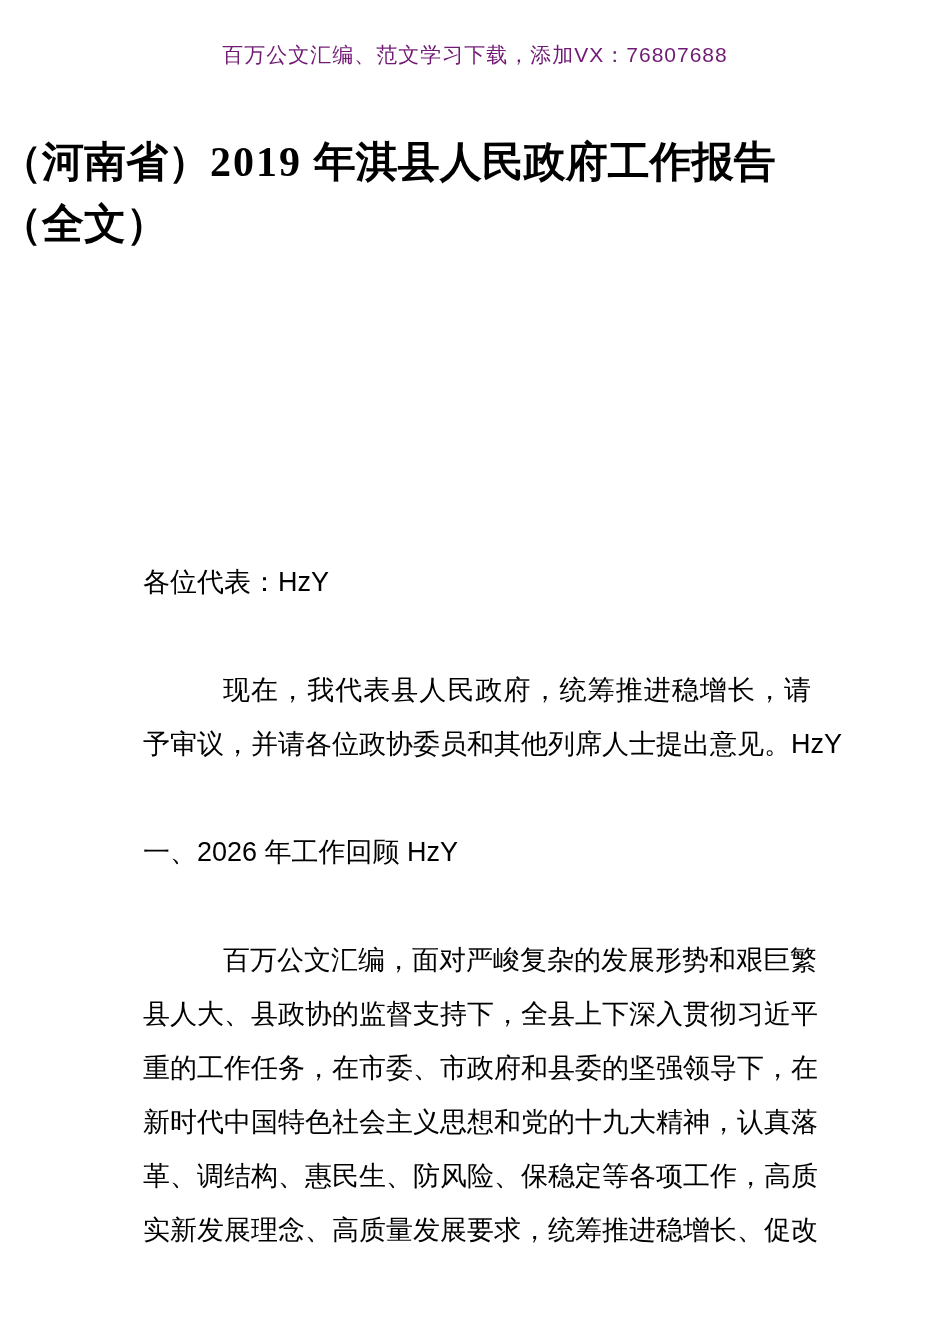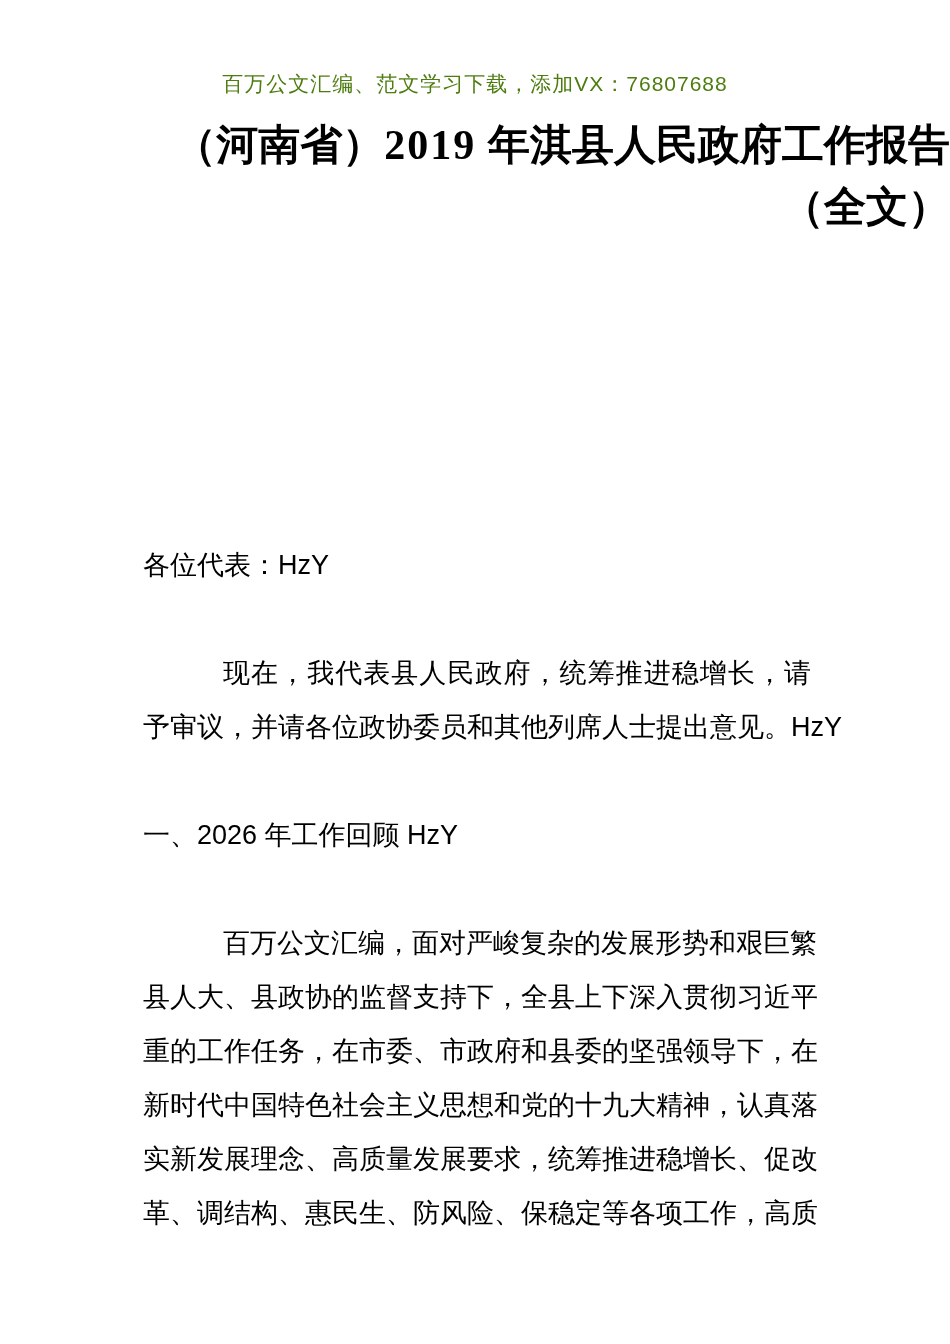--- a/index.html
+++ b/index.html
@@ -7,29 +7,29 @@
     position: relative;
     width: 950px;
     height: 1344px;
     margin: 0 auto;
     background: #ffffff;
     overflow: hidden;
     font-family: "Liberation Sans", "DejaVu Sans", sans-serif;
     color: #000000;
   }
   .banner {
-    padding-top: 70px;
+    padding-top: 41px;
     text-align: center;
     font-size: 21px;
     letter-spacing: 1px;
-    color: #4d7c0f;
+    color: #701a75;
   }
   .doc-title {
-    margin-top: 16px;
-    text-align: right;
+    margin-top: 62px;
+    text-align: left;
     font-size: 42px;
     font-weight: bold;
     line-height: 62px;
     color: #000000;
   }
   .doc-title .year {
     font-family: "Liberation Serif", "DejaVu Serif", serif;
     letter-spacing: 2px;
   }
   .big-spacer { height: 300px; }
@@ -76,18 +76,18 @@
 
     <p class="para">
       <span class="line single first">一、2026 年工作回顾 HzY</span>
     </p>
 
     <p class="para">
       <span class="line first" style="display:block">百万公文汇编，面对严峻复杂的发展形势和艰巨繁</span>
       <span class="line" style="display:block">县人大、县政协的监督支持下，全县上下深入贯彻习近平</span>
       <span class="line" style="display:block">重的工作任务，在市委、市政府和县委的坚强领导下，在</span>
       <span class="line" style="display:block">新时代中国特色社会主义思想和党的十九大精神，认真落</span>
+      <span class="line" style="display:block">革、调结构、惠民生、防风险、保稳定等各项工作，高质</span>
       <span class="line" style="display:block">实新发展理念、高质量发展要求，统筹推进稳增长、促改</span>
-      <span class="line" style="display:block">革、调结构、惠民生、防风险、保稳定等各项工作，高质</span>
     </p>
 
   </div>
 </div>
 
 </body></html>

